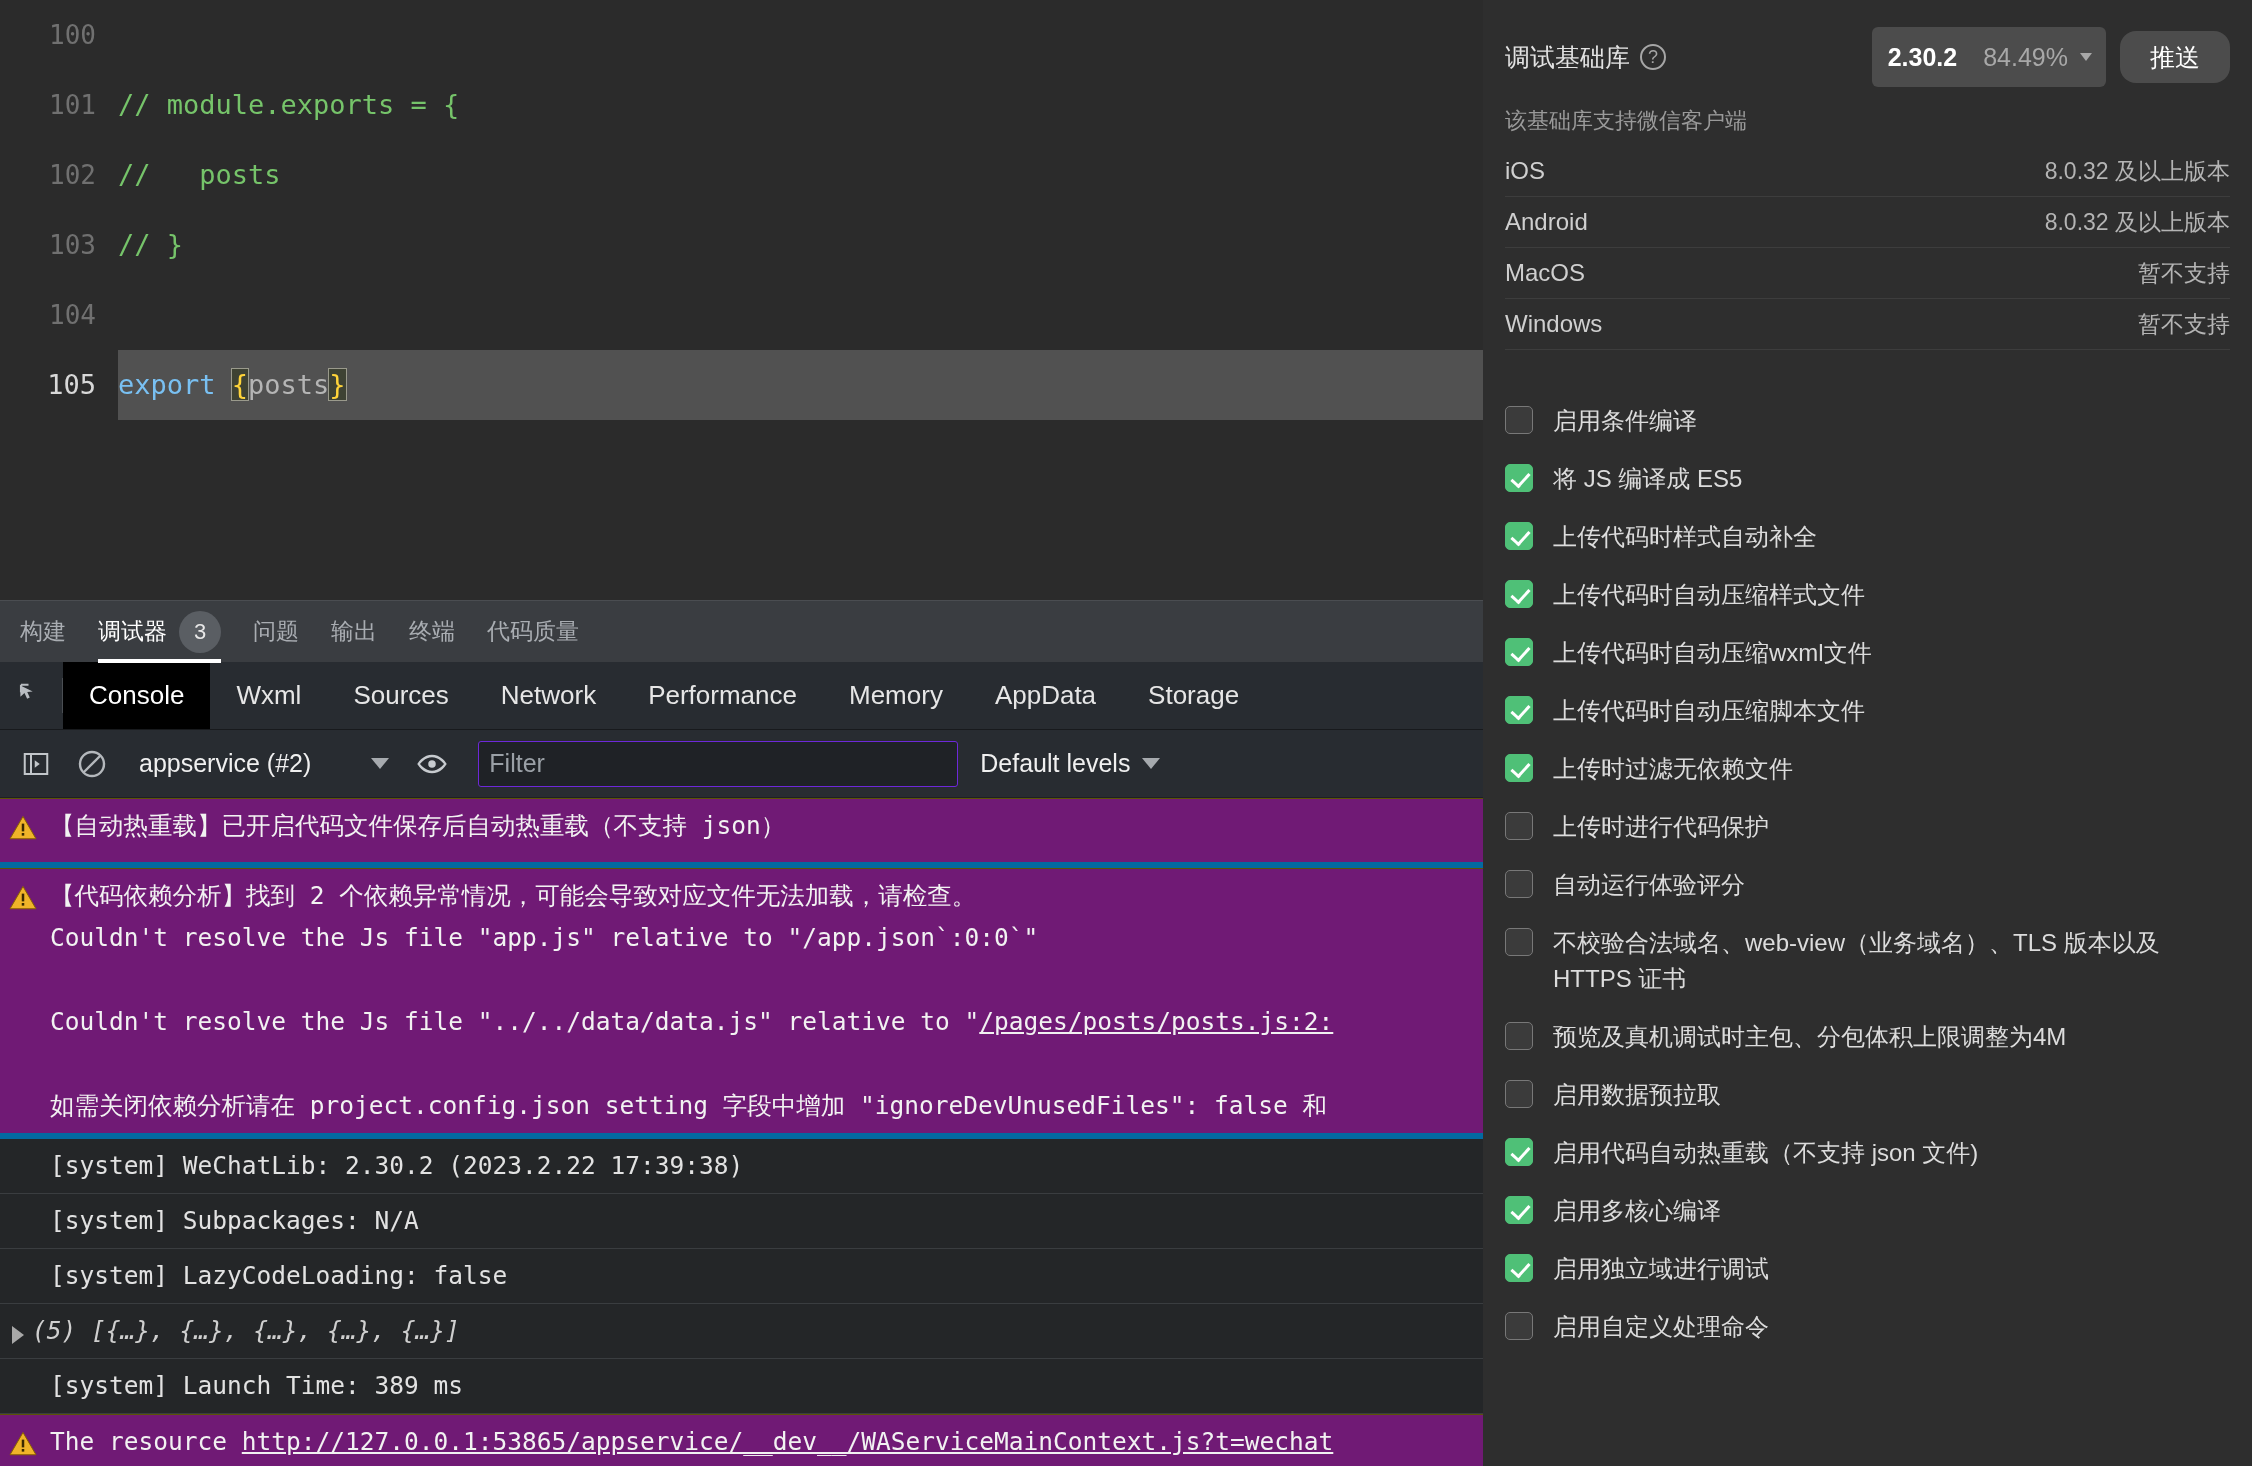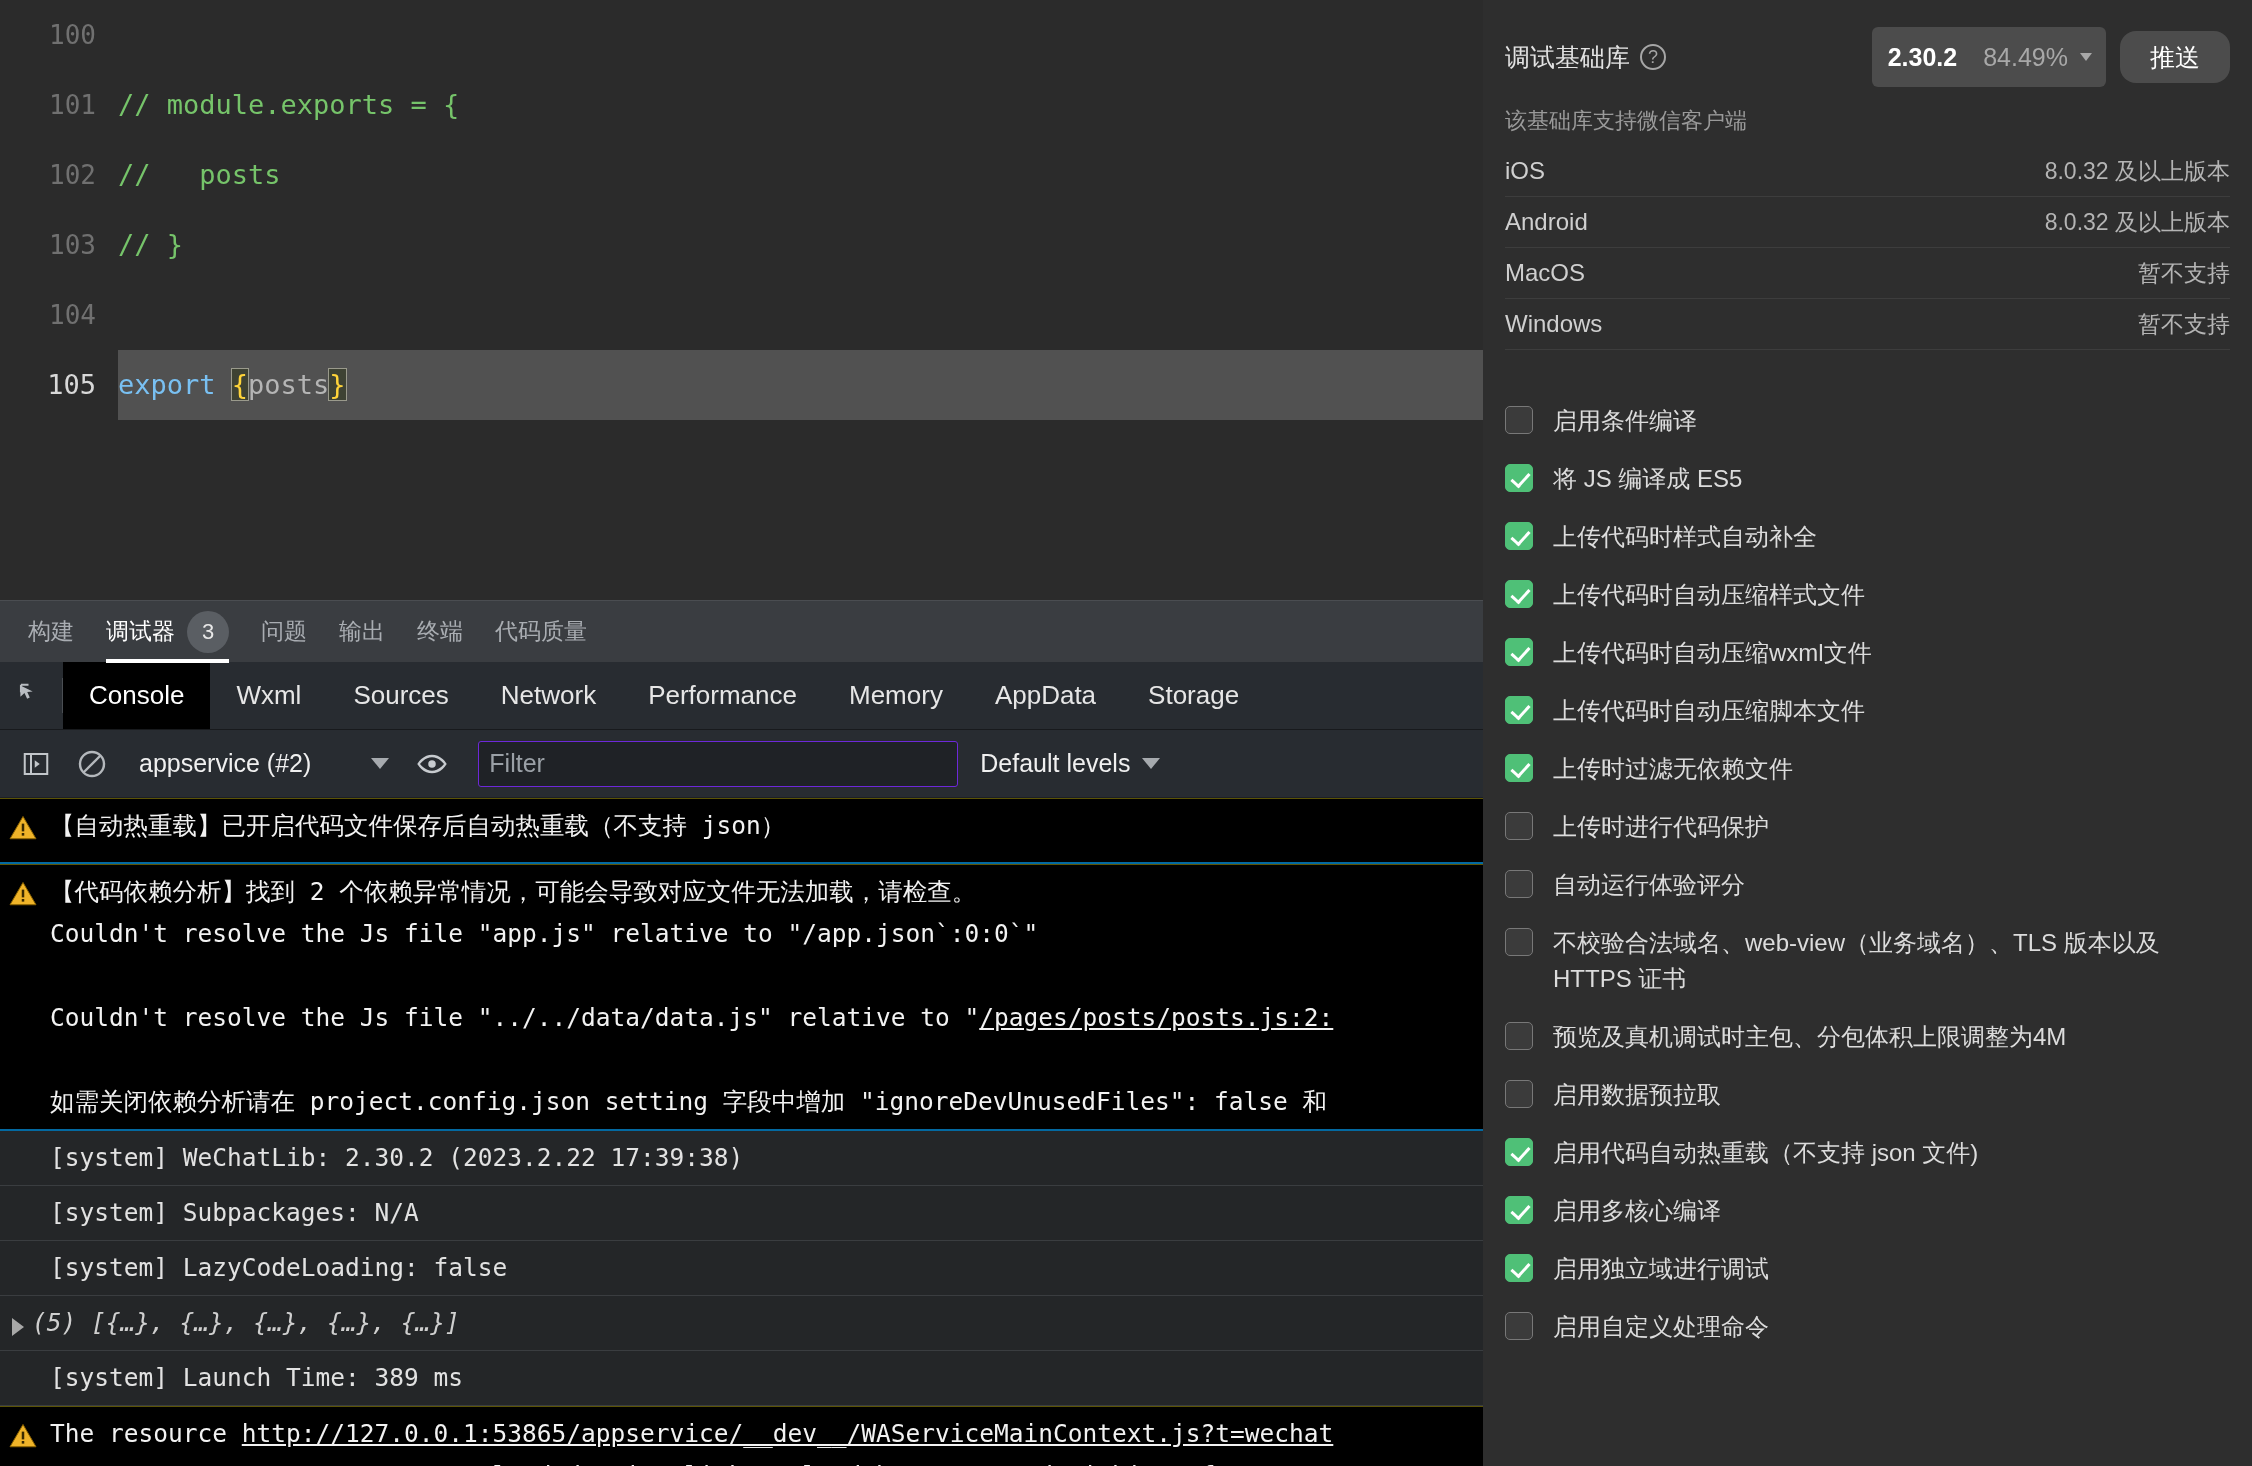--- a/index.html
+++ b/index.html
@@ -69,21 +69,21 @@
     background: #3e4233;
     outline: 1px solid #9a9a8c;
   }
 
   
   .panel-tabs {
     height: 62px;
     background: #3a3d41;
     display: flex;
     align-items: center;
-    padding-left: 12px;
+    padding-left: 4px;
     flex: none;
     border-top: 1px solid #4a4d51;
   }
   .panel-tab {
     display: flex;
     align-items: center;
     gap: 12px;
     height: 62px;
     padding: 0 16px;
     color: #a9adb2;
@@ -219,23 +219,23 @@
     align-items: flex-start;
     border-bottom: 1px solid #3a3d40;
     padding: 6px 0 6px 0;
     font-size: 24.5px;
     line-height: 42px;
     color: #e2e2e2;
     white-space: pre;
     overflow: hidden;
   }
   .msg.warn {
-    background: #000000;
+    background: #701a75;
     border-top: 1px solid #5c5406;
-    border-bottom: 2px solid #0369a1;
+    border-bottom: 6px solid #0369a1;
     color: #f2f2f2;
   }
   .msg .warn-ico {
     width: 34px;
     flex: none;
     margin-left: 8px;
     margin-top: 8px;
   }
   .msg .spacer { width: 34px; flex: none; margin-left: 8px; }
   .msg .body { padding-left: 8px; flex: 1; overflow: hidden; }

